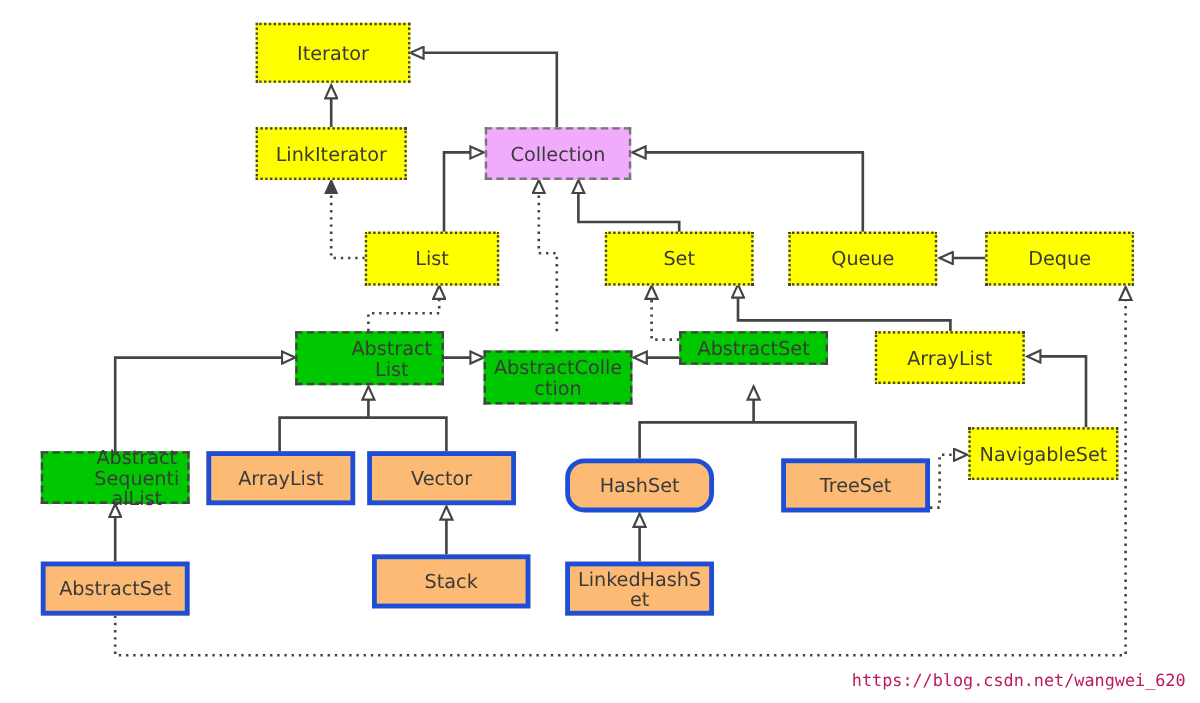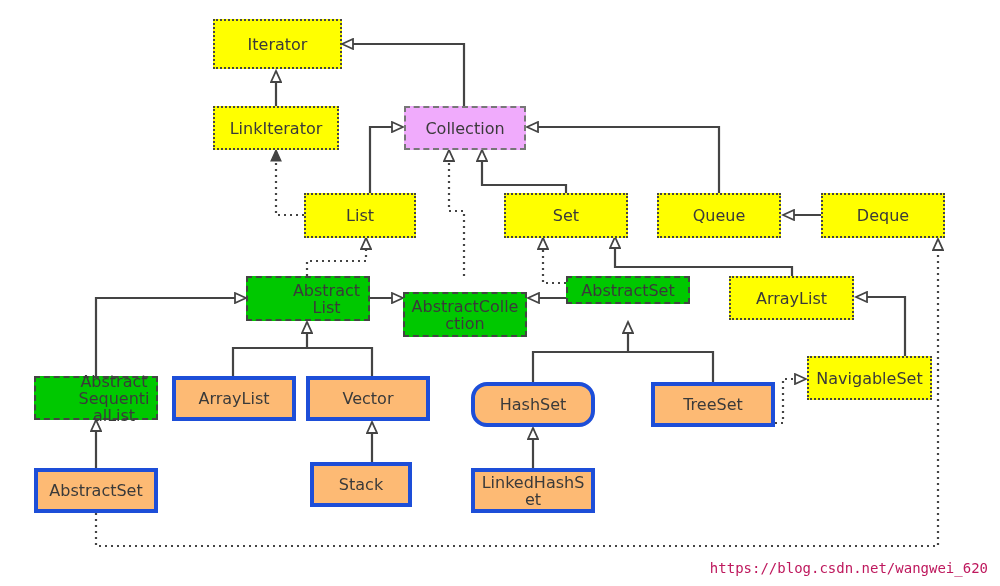--- a/index.html
+++ b/index.html
@@ -120,21 +120,21 @@
 <div class="node abstract" style="left:34px;top:376px;width:124px;height:44px;padding-left:40px;">
     <span>AbstractSequentialList</span>
   </div>
 
 <div class="node concrete" style="left:172px;top:376px;width:124px;height:45px;">
     <span>ArrayList</span>
   </div>
 <div class="node concrete" style="left:306px;top:376px;width:124px;height:45px;">
     <span>Vector</span>
   </div>
-<div class="node concrete" style="left:310px;top:462px;width:102px;height:45px;">
+<div class="node concrete" style="left:310px;top:462px;width:132px;height:45px;">
     <span>Stack</span>
   </div>
 <div class="node concrete" style="left:34px;top:468px;width:124px;height:45px;">
     <span>AbstractSet</span>
   </div>
 <div class="node concrete" style="left:471px;top:382px;width:124px;height:45px;border-radius:16px;">
     <span>HashSet</span>
   </div>
 <div class="node concrete" style="left:651px;top:382px;width:124px;height:45px;text-align:right;">
     <span>TreeSet</span>

